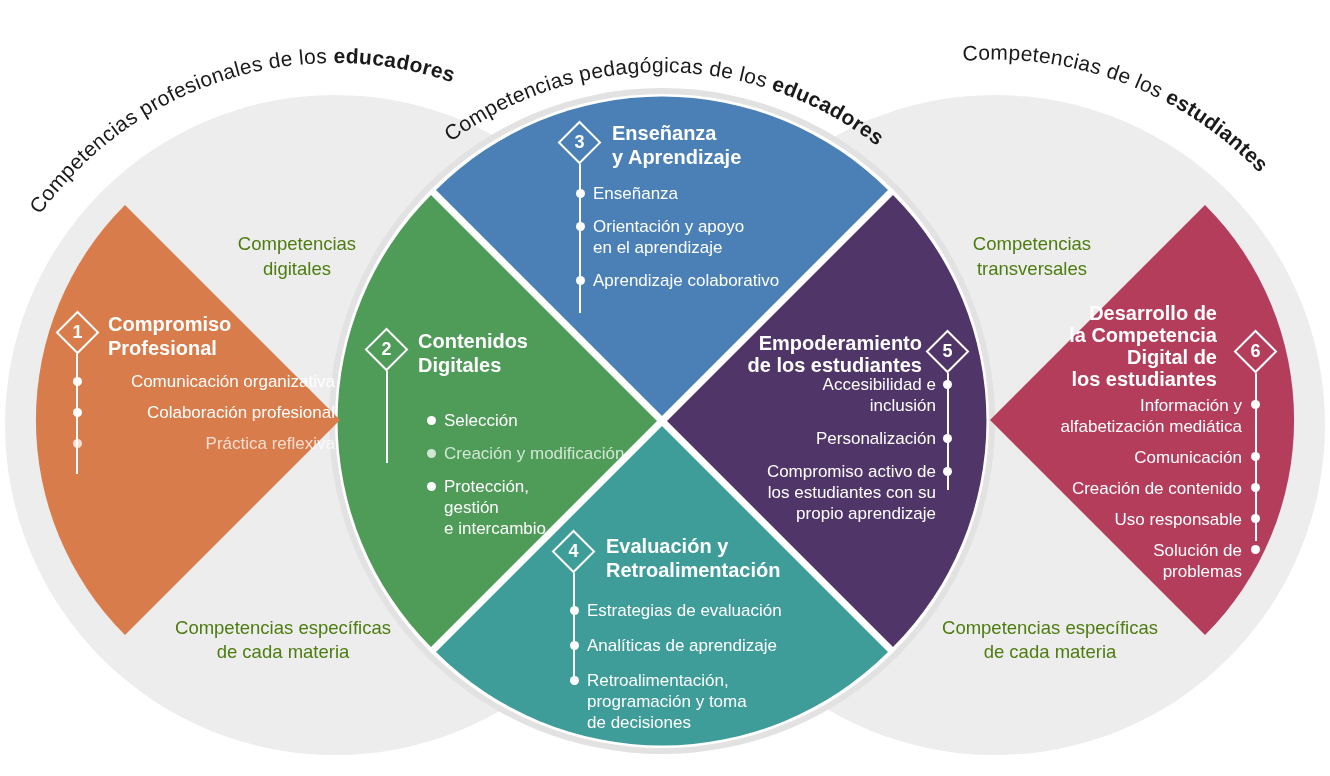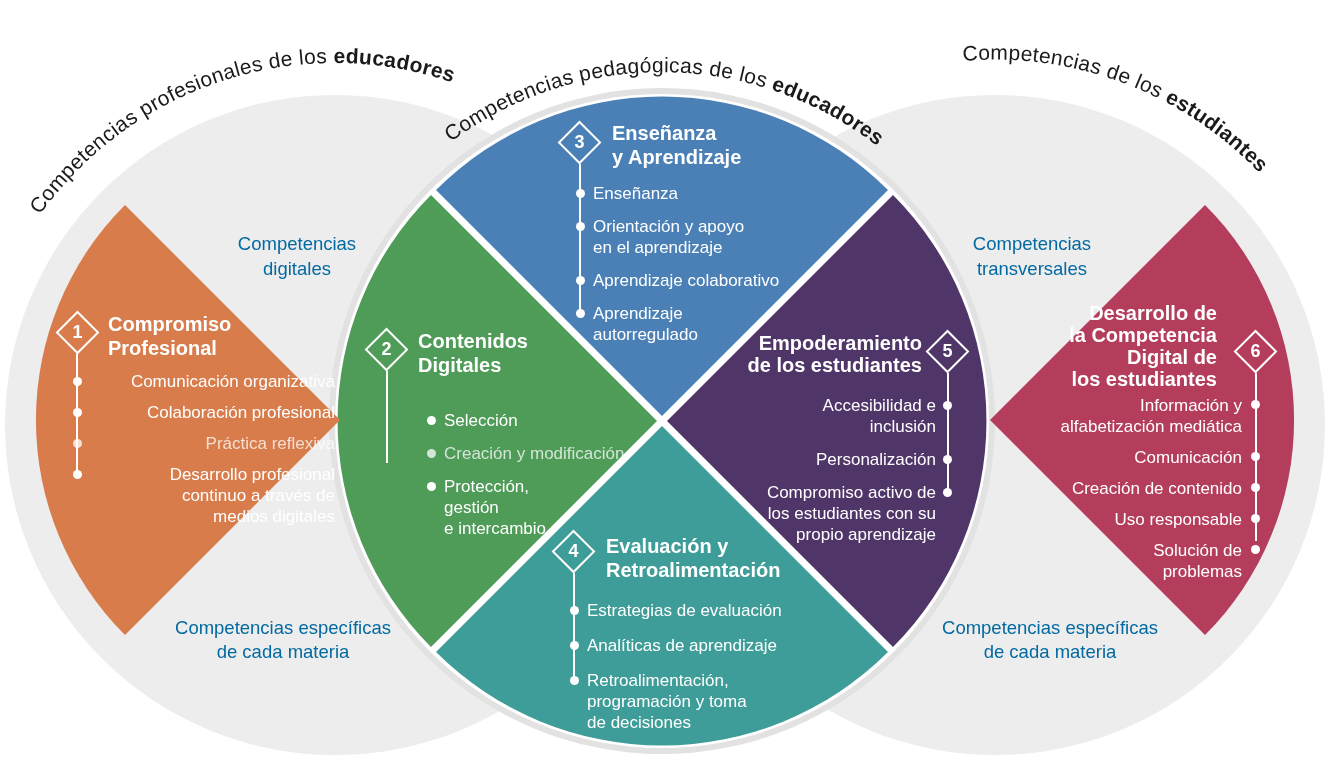--- a/index.html
+++ b/index.html
@@ -6,21 +6,21 @@
   #stage{
     position:relative;width:1330px;height:776px;overflow:hidden;
     font-family:"Liberation Sans", sans-serif;background:#ffffff;
   }
   svg.bg{position:absolute;left:0;top:0;}
 
   .curved{font-size:21px;fill:#1a1a1a;letter-spacing:.3px;}
   .curved .b{font-weight:700;}
 
   .ring-label{
-    position:absolute;color:#0369a1;font-size:18.5px;line-height:25px;
+    position:absolute;color:#4d7c0f;font-size:18.5px;line-height:25px;
     text-align:center;white-space:pre-line;
   }
 
   .marker{
     position:absolute;width:27px;height:27px;border:2px solid #fff;
     transform:rotate(45deg);
   }
   .marker .num{
     width:100%;height:100%;display:flex;align-items:center;justify-content:center;
     transform:rotate(-45deg);color:#fff;font-weight:700;font-size:18px;
@@ -110,23 +110,20 @@
     <div class="vline" style="left:76px;top:354px;height:120px;"></div>
     <div class="marker" style="left:62px;top:317px;">
       <span class="num">1</span>
     </div>
     <h3 class="area-title" style="left:108px;top:312px;">Compromiso
 Profesional</h3>
     <ul class="items" style="left:90px;top:371px;width:245px;text-align:right;">
       <li>Comunicación organizativa</li>
       <li>Colaboración profesional</li>
       <li class="dim">Práctica reflexiva</li>
-      <li>Desarrollo profesional
-continuo a través de
-medios digitales</li>
     </ul>
   </div>
 
   <div class="area area-left a2">
     <div class="vline" style="left:386px;top:371px;height:92px;"></div>
     <div class="marker" style="left:371px;top:334px;">
       <span class="num">2</span>
     </div>
     <h3 class="area-title" style="left:418px;top:329px;">Contenidos
 Digitales</h3>
@@ -144,22 +141,20 @@
     <div class="marker" style="left:564px;top:127px;">
       <span class="num">3</span>
     </div>
     <h3 class="area-title" style="left:612px;top:121px;">Enseñanza
 y Aprendizaje</h3>
     <ul class="items" style="left:593px;top:183px;width:230px;">
       <li>Enseñanza</li>
       <li>Orientación y apoyo
 en el aprendizaje</li>
       <li>Aprendizaje colaborativo</li>
-      <li>Aprendizaje
-autorregulado</li>
     </ul>
   </div>
 
   <div class="area area-left a4">
     <div class="vline" style="left:573px;top:573px;height:107px;"></div>
     <div class="marker" style="left:558px;top:536px;">
       <span class="num">4</span>
     </div>
     <h3 class="area-title" style="left:606px;top:534px;">Evaluación y
 Retroalimentación</h3>
@@ -172,21 +167,21 @@
     </ul>
   </div>
 
   <div class="area area-right a5">
     <div class="vline" style="left:947px;top:373px;height:117px;"></div>
     <div class="marker" style="left:932px;top:336px;">
       <span class="num">5</span>
     </div>
     <h3 class="area-title ta-r" style="right:408px;top:332px;">Empoderamiento
 de los estudiantes</h3>
-    <ul class="items" style="right:394px;top:395px;width:210px;">
+    <ul class="items" style="right:394px;top:374px;width:210px;">
       <li>Accesibilidad e
 inclusión</li>
       <li>Personalización</li>
       <li>Compromiso activo de
 los estudiantes con su
 propio aprendizaje</li>
     </ul>
   </div>
 
   <div class="area area-right a6">

